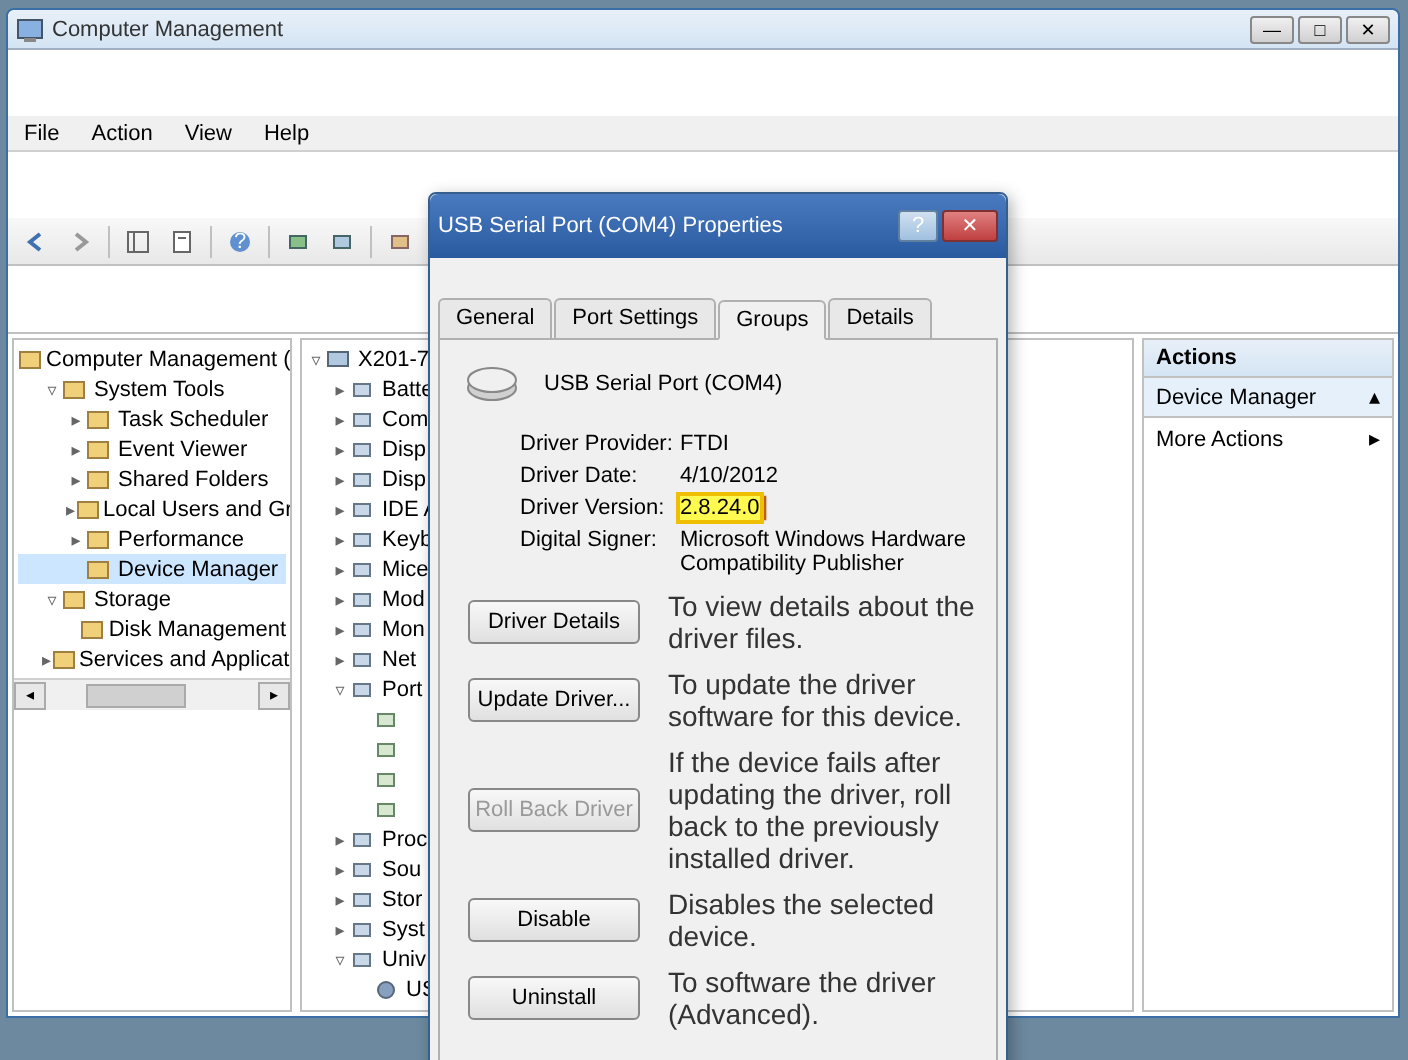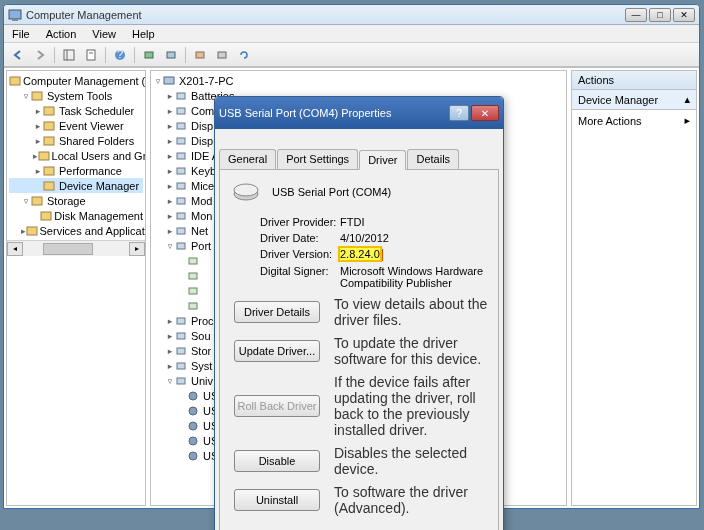--- a/index.html
+++ b/index.html
@@ -1,18 +1,18 @@
 <!DOCTYPE html>
 <html><head>
 <meta charset="utf-8">
 <style>
 * { box-sizing: border-box; margin: 0; padding: 0; font-family: "Segoe UI", Tahoma, sans-serif; font-size: 11px; }
 body { background: #6d899f; width: 704px; height: 530px; overflow: hidden; position: relative; }
 
-.window { position: absolute; top: 4px; left: 3px; width: 697px; height: 505px; background: #fff; border: 1px solid #3a6ea5; border-radius: 4px 4px 0 0; display: flex; flex-direction: column; }
+.window { position: absolute; top: 4px; left: 3px; width: 697px; height: 505px; background: #fff; border: 1px solid #3a6ea5; border-radius: 4px 4px 0 0; display: flex; flex-direction: column; gap: 33px; }
 .titlebar { height: 20px; background: linear-gradient(#e8f0f8,#d4e4f4); border-bottom: 1px solid #a0b0c0; display: flex; align-items: center; padding: 0 4px; border-radius: 4px 4px 0 0; }
 .titlebar .icon { width: 14px; height: 14px; margin-right: 4px; }
 .titlebar .title { flex: 1; color: #333; }
 .win-btns { display: flex; gap: 2px; }
 .win-btn { width: 22px; height: 14px; background: linear-gradient(#f0f0f0,#d0d0d0); border: 1px solid #888; border-radius: 2px; font-size: 9px; display:flex; align-items:center; justify-content:center; cursor:pointer; }
 
 .menubar { height: 18px; background: #f0f0f0; border-bottom: 1px solid #d0d0d0; display: flex; align-items: center; padding: 0 0; }
 .menubar span { padding: 0 8px; cursor: pointer; }
 
 .toolbar { height: 24px; background: linear-gradient(#f8f8f8,#e8e8e8); border-bottom: 1px solid #c0c0c0; display: flex; align-items: center; padding: 0 4px; gap:2px; }
@@ -25,21 +25,21 @@
 .pane.mid { flex:1; }
 .pane.right { width:126px; }
 
 .tree { padding: 2px; }
 .tree-row { display:flex; align-items:center; height:15px; padding-left:0; cursor:pointer; white-space:nowrap; }
 .tree-row .exp { width:10px; text-align:center; font-size:9px; color:#666; }
 .tree-row .ticon { width:14px; height:12px; margin-right:2px; }
 .tree-row.sel { background:#cde6ff; }
 .ind1 { padding-left:12px; } .ind2 { padding-left:24px; }
 
-.act-hdr { background: linear-gradient(#e8f0f8,#d4e4f4); padding:3px 6px; font-weight:normal; border-bottom:1px solid #c0c0c0; }
+.act-hdr { background: linear-gradient(#e8f0f8,#d4e4f4); padding:3px 6px; font-weight:bold; border-bottom:1px solid #c0c0c0; }
 .act-sub { background:#e6f0fa; padding:3px 6px; border-bottom:1px solid #c0c0c0; display:flex; justify-content:space-between; align-items:center;}
 .act-item { padding:4px 6px; cursor:pointer; display:flex; align-items:center; justify-content:space-between; }
 
 
 .dialog { position:absolute; top:96px; left:214px; width:290px; background:#f0f0f0; border:1px solid #365f8e; border-radius:4px 4px 0 0; box-shadow:2px 2px 8px rgba(0,0,0,.3); }
 .dlg-title { height:22px; background:linear-gradient(#4a7ac0,#2a5a9e); border-radius:4px 4px 0 0; display:flex; align-items:center; padding:16px 4px; color:#fff; }
 .dlg-title .txt{flex:1;}
 .dlg-close { width:28px; height:16px; background:linear-gradient(#e08080,#c04040); border:1px solid #803030; border-radius:2px; color:#fff; display:flex; align-items:center; justify-content:center; cursor:pointer; font-size:10px;}
 .dlg-help { width:20px; height:16px; background:linear-gradient(#d0e0f0,#a0c0e0); border:1px solid #6080a0; border-radius:2px; margin-right:2px; display:flex;align-items:center;justify-content:center; cursor:pointer;}
 
@@ -524,21 +524,21 @@
 
 <div class="dialog">
   <div class="dlg-title">
     <span class="txt">USB Serial Port (COM4) Properties</span>
     <div class="dlg-help">?</div>
     <div class="dlg-close">✕</div>
   </div>
   <div class="tabs">
     <div class="tab">General</div>
     <div class="tab">Port Settings</div>
-    <div class="tab active">Driver</div>
+    <div class="tab active">Groups</div>
     <div class="tab">Details</div>
   </div>
   <div class="tab-body">
     <div class="dev-hdr">
       <span class="dev-icon">
         <svg width="32" height="24">
             <ellipse cx="16" cy="14" rx="12" ry="6" fill="#d0d0d0" stroke="#888"></ellipse>
             <ellipse cx="16" cy="10" rx="12" ry="6" fill="#f0f0f0" stroke="#888"></ellipse>
           </svg>
       </span>

